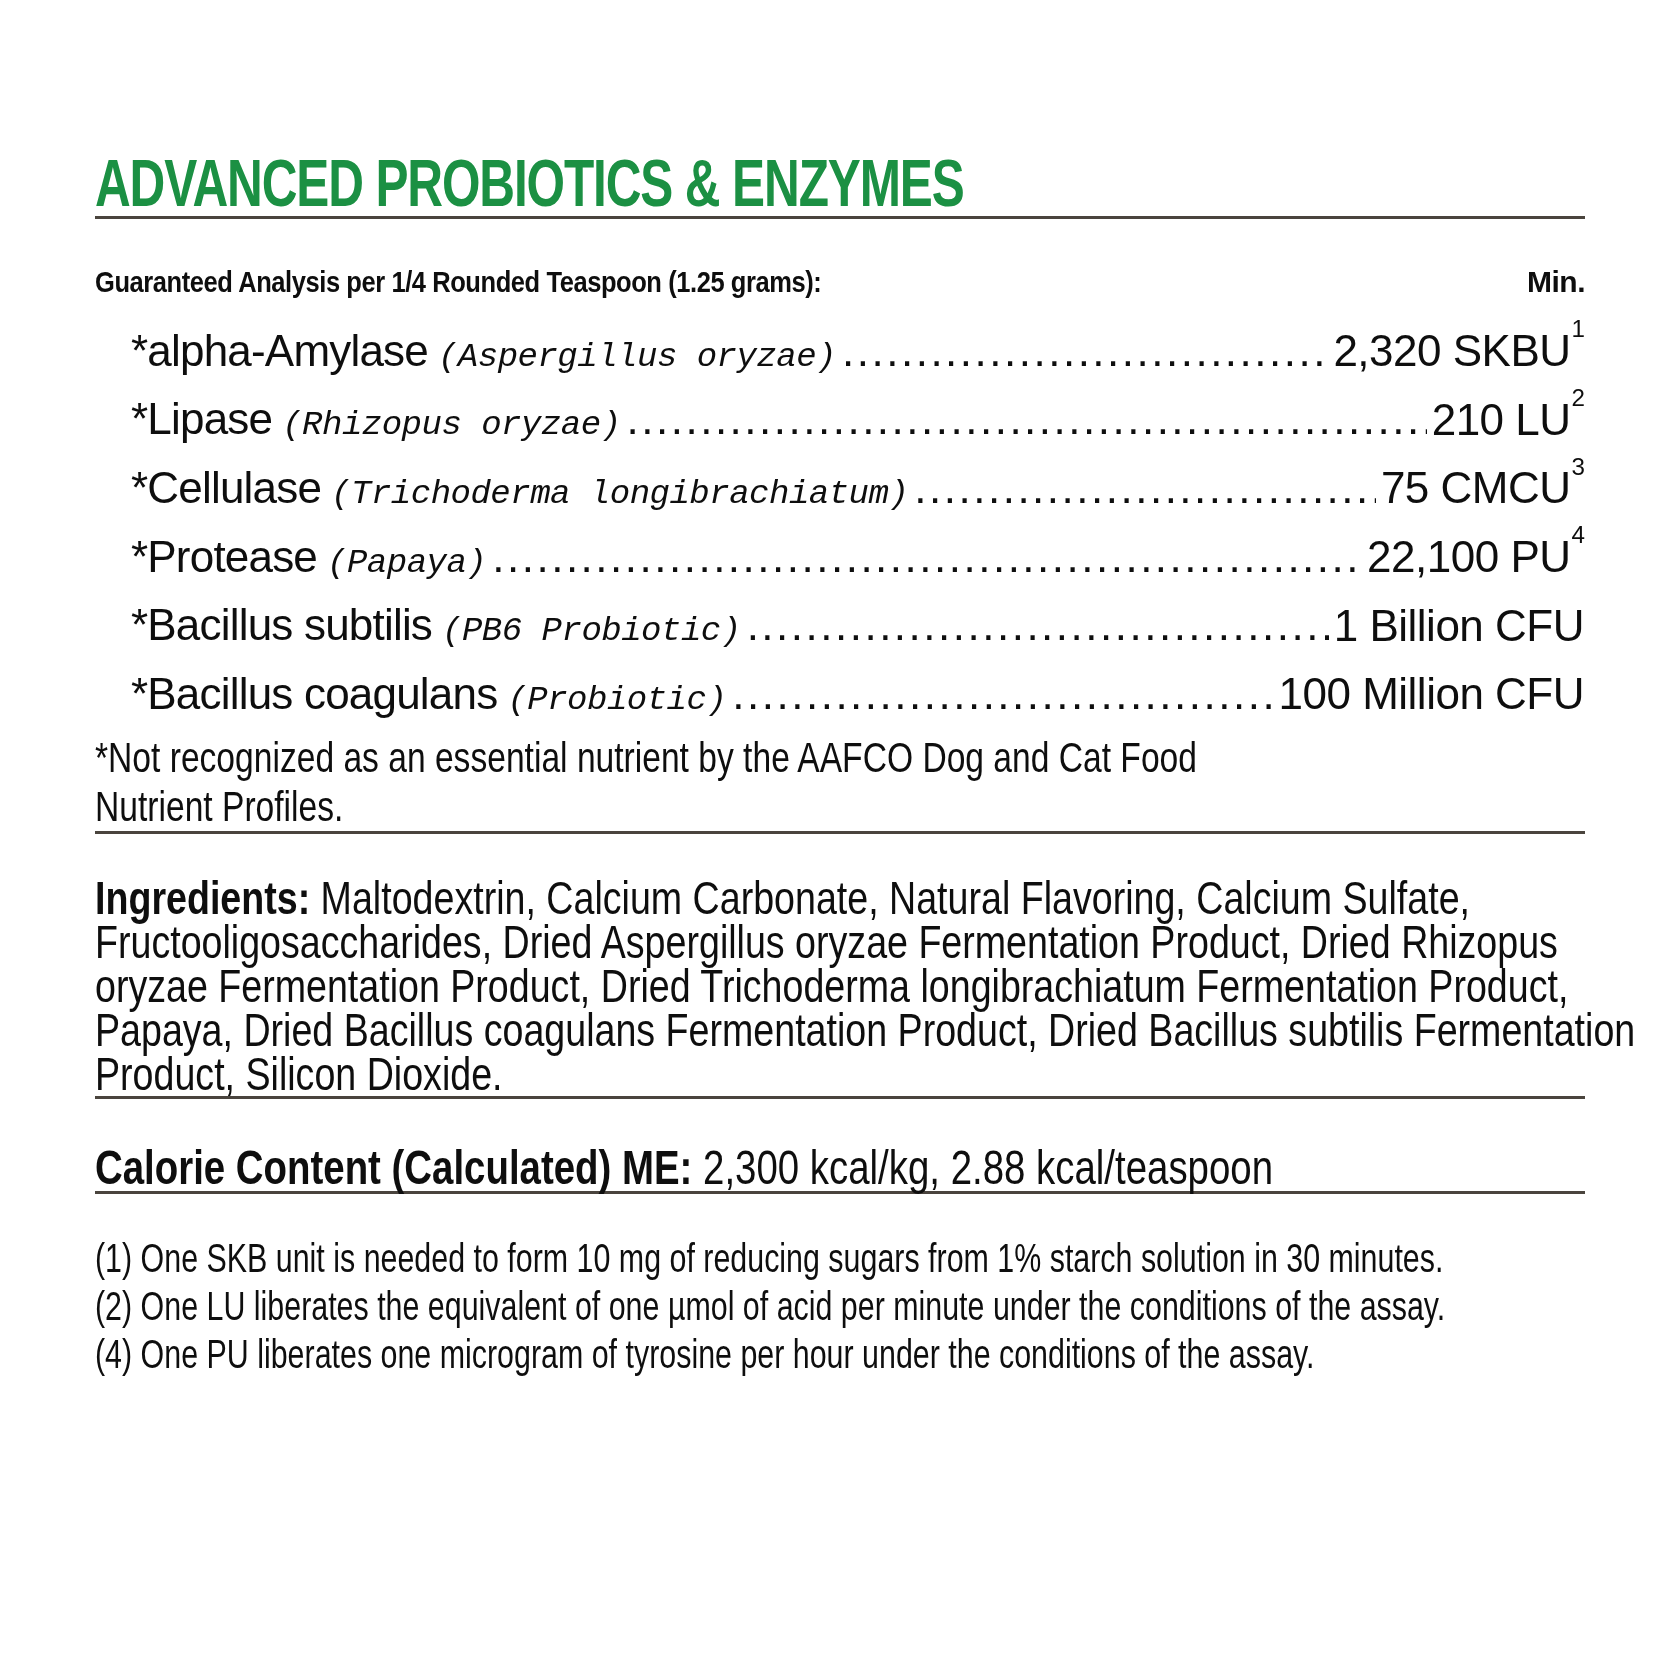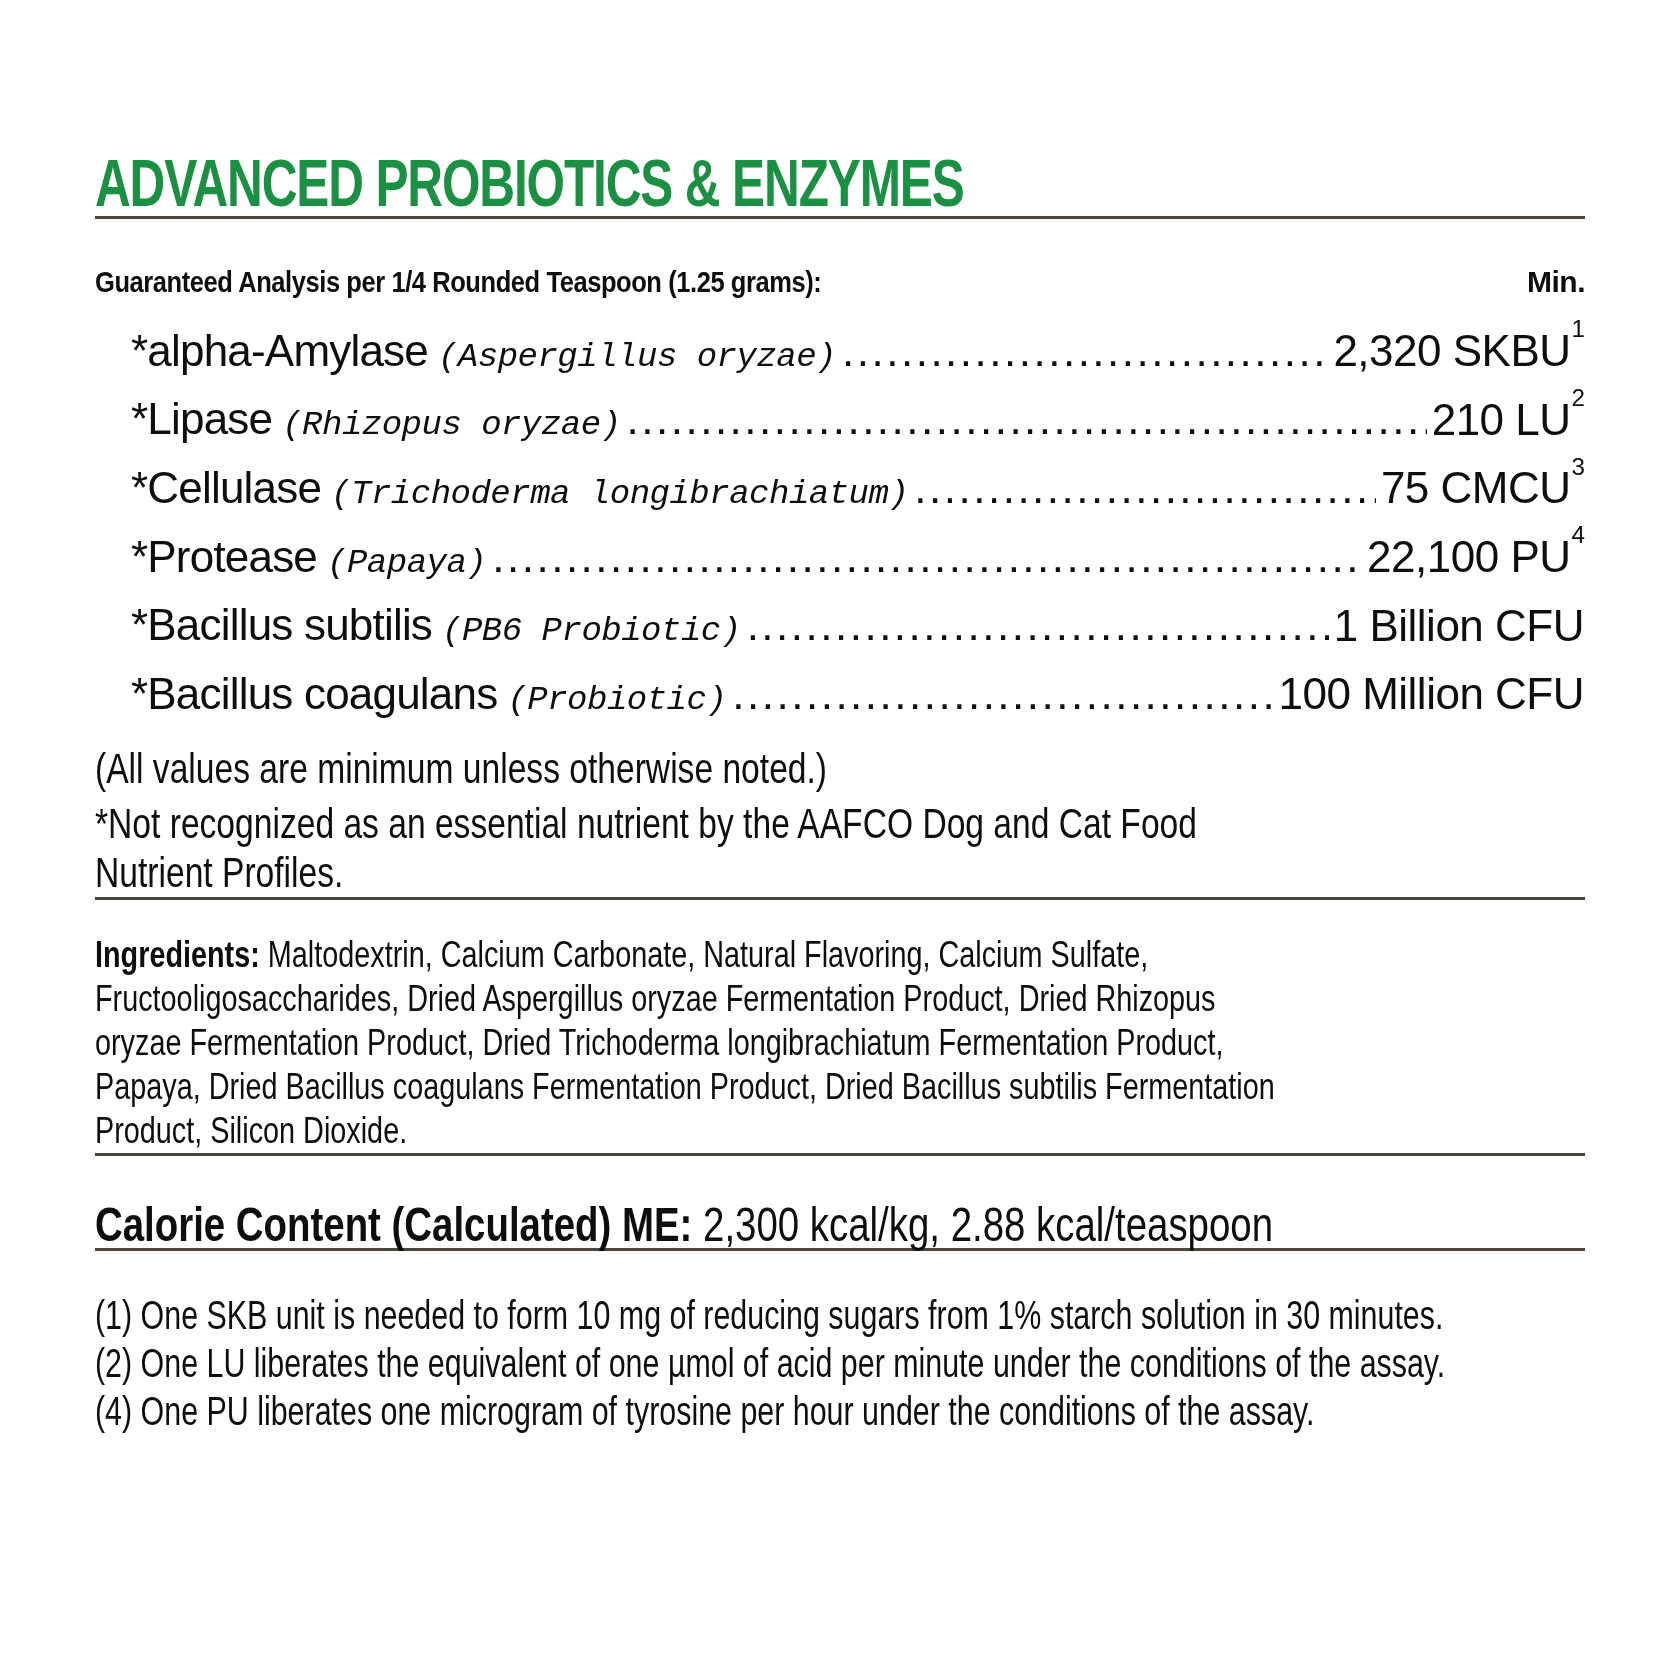--- a/index.html
+++ b/index.html
@@ -93,21 +93,21 @@
     font-size: 0.55em;
     position: relative;
     top: -0.52em;
     margin-left: 1px;
     letter-spacing: 0;
   }
 
   .values-note { margin-top: 18px; font-size: 42px; line-height: 48px; }
   .aafco-note  { margin-top: 6px;  font-size: 42px; line-height: 49px; }
 
-  .ingredients { margin-top: 33px; font-size: 36px; line-height: 44px; }
+  .ingredients { margin-top: 42px; font-size: 47px; line-height: 44px; }
   .calorie     { margin-top: 46px; font-size: 48px; line-height: 46px; }
   .footnotes   { margin-top: 40px; font-size: 40px; line-height: 48px; }
 
   b { font-weight: bold; }
 </style>
 </head>
 <body>
 
 <div class="page">
 
@@ -161,23 +161,20 @@
 
     <div class="ga-row">
       <span class="name">*Bacillus coagulans</span>
       <span class="source">(Probiotic)</span>
       <span class="leader"></span>
       <span class="value"><span>100 Million CFU</span><sup></sup></span>
     </div>
 
   </div>
 
-  <div class="values-note">
-    <span class="cx80">(All values are minimum unless otherwise noted.)</span>
-  </div>
 
   <div class="aafco-note">
     <div><span class="cx80">*Not recognized as an essential nutrient by the AAFCO Dog and Cat Food</span></div>
     <div><span class="cx80">Nutrient Profiles.</span></div>
   </div>
 
   <hr class="divider hr2">
 
   <div class="ingredients">
     <div>

